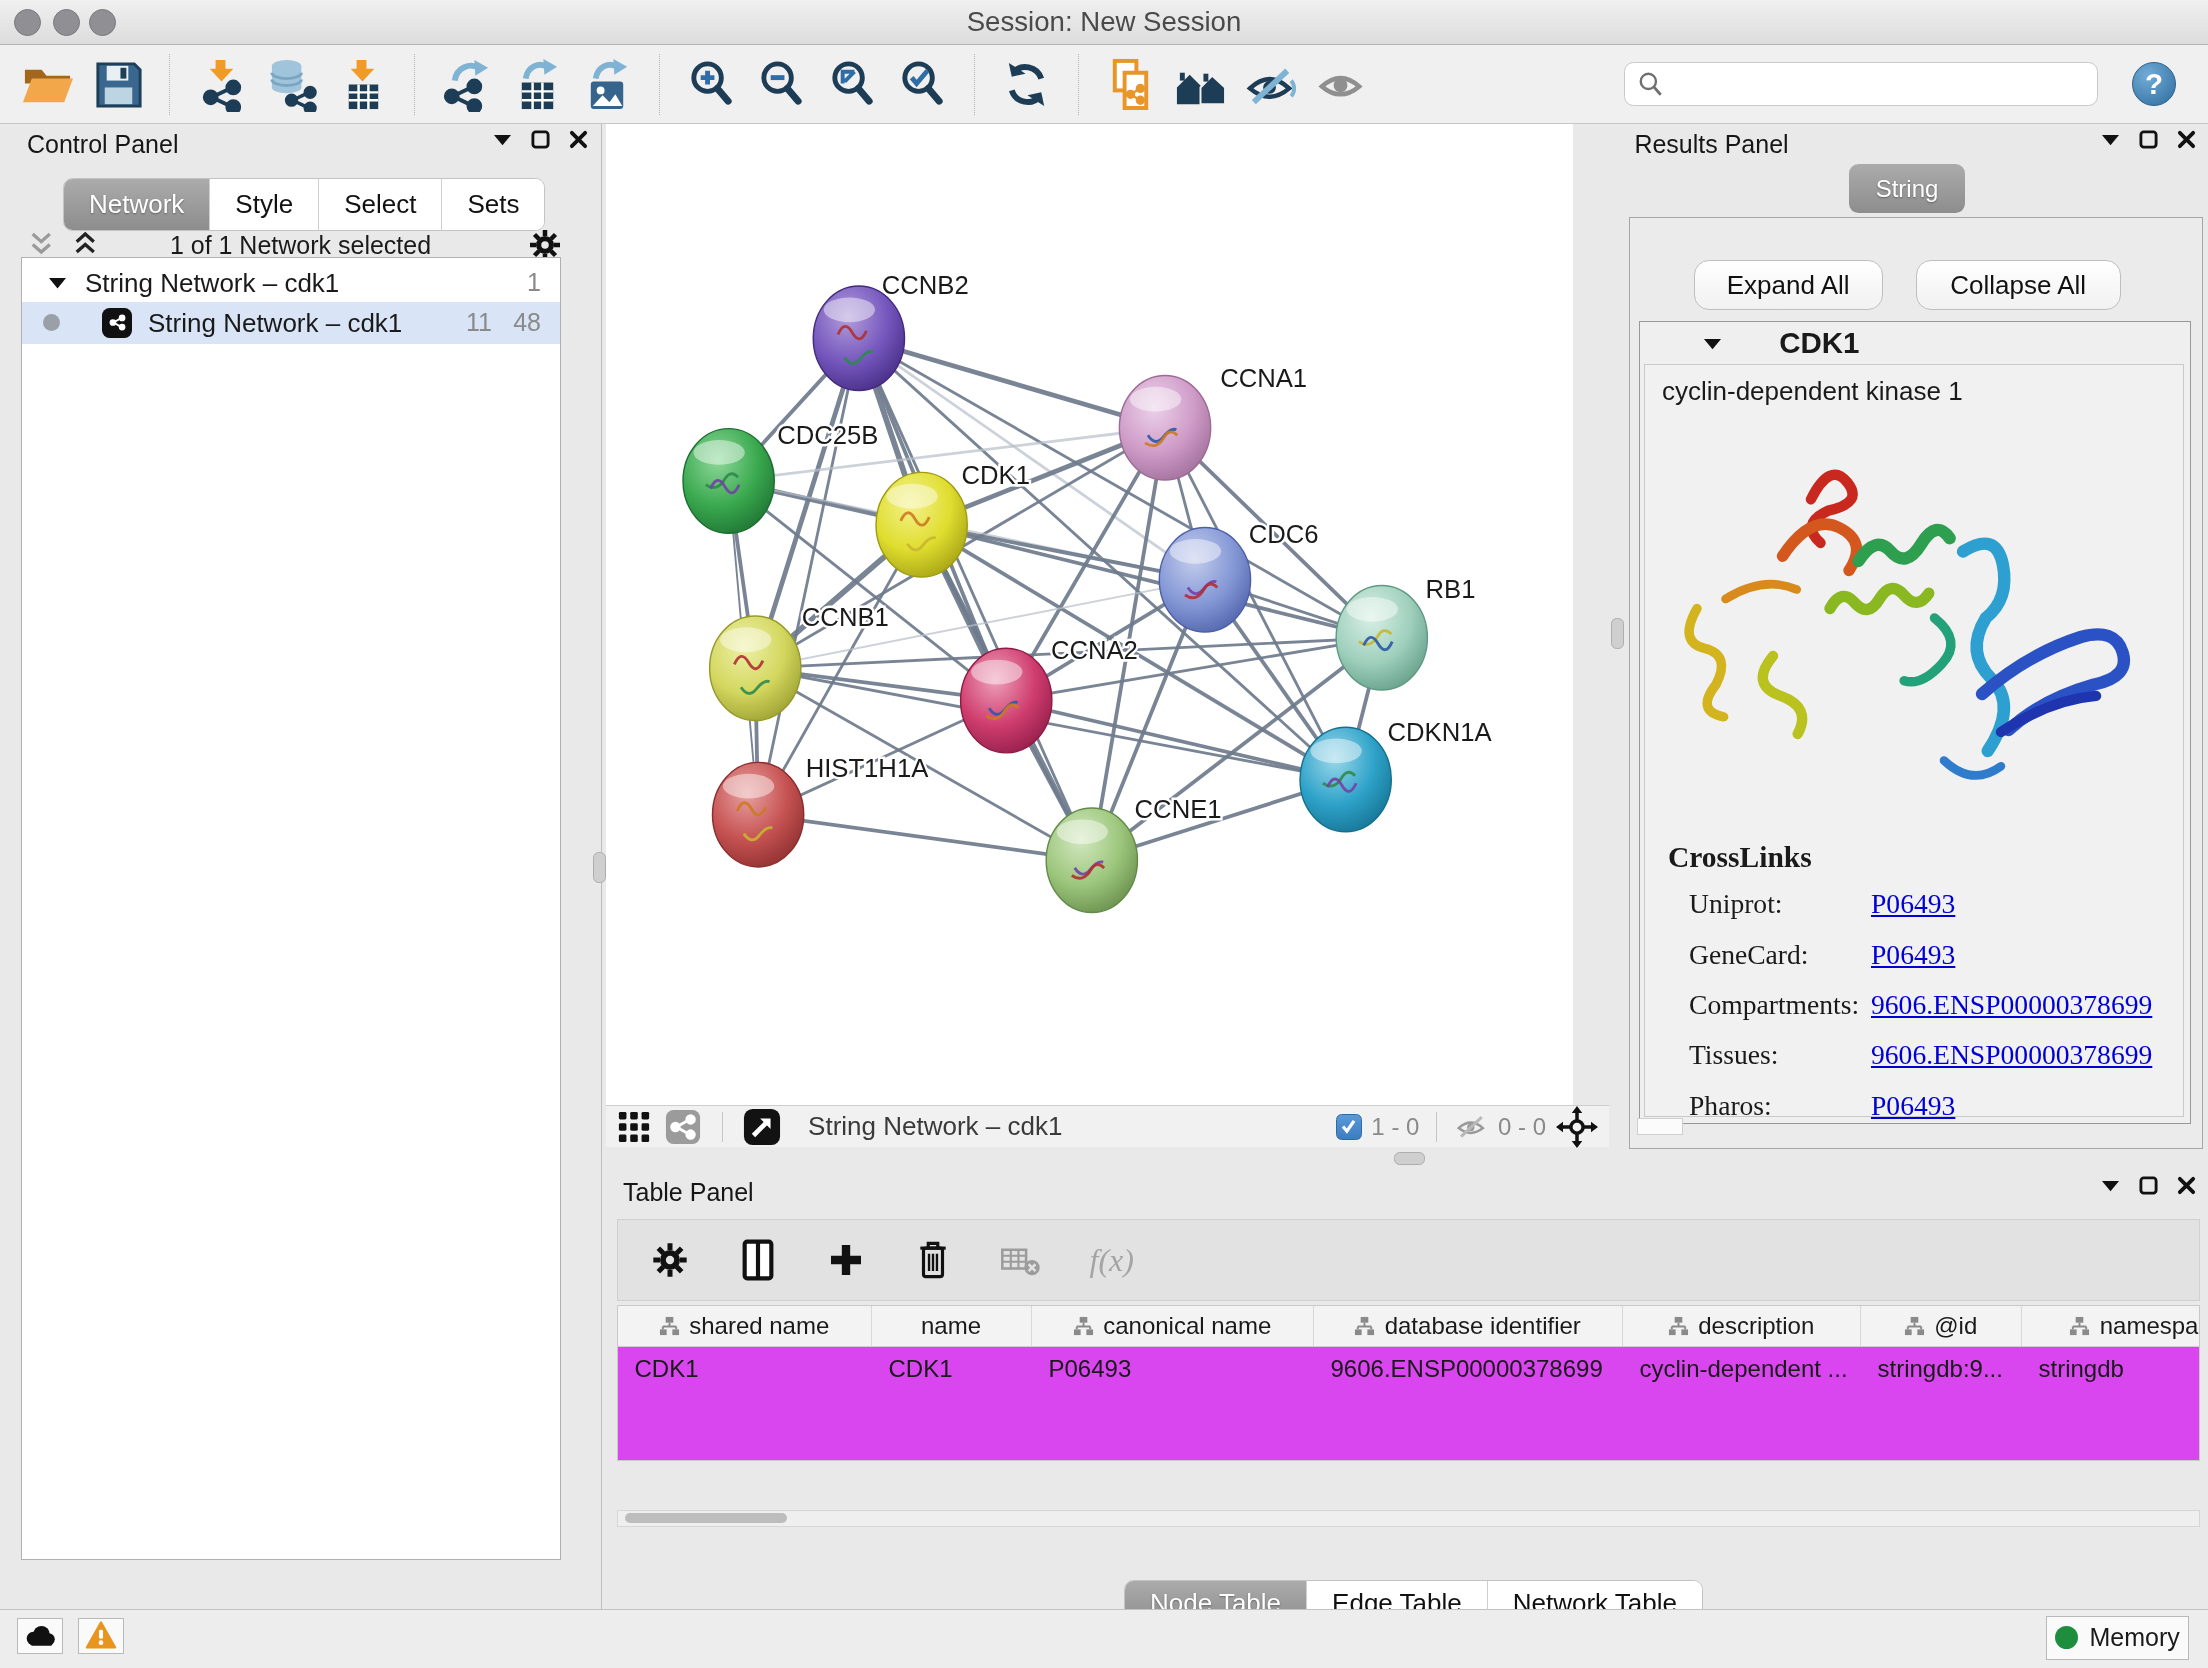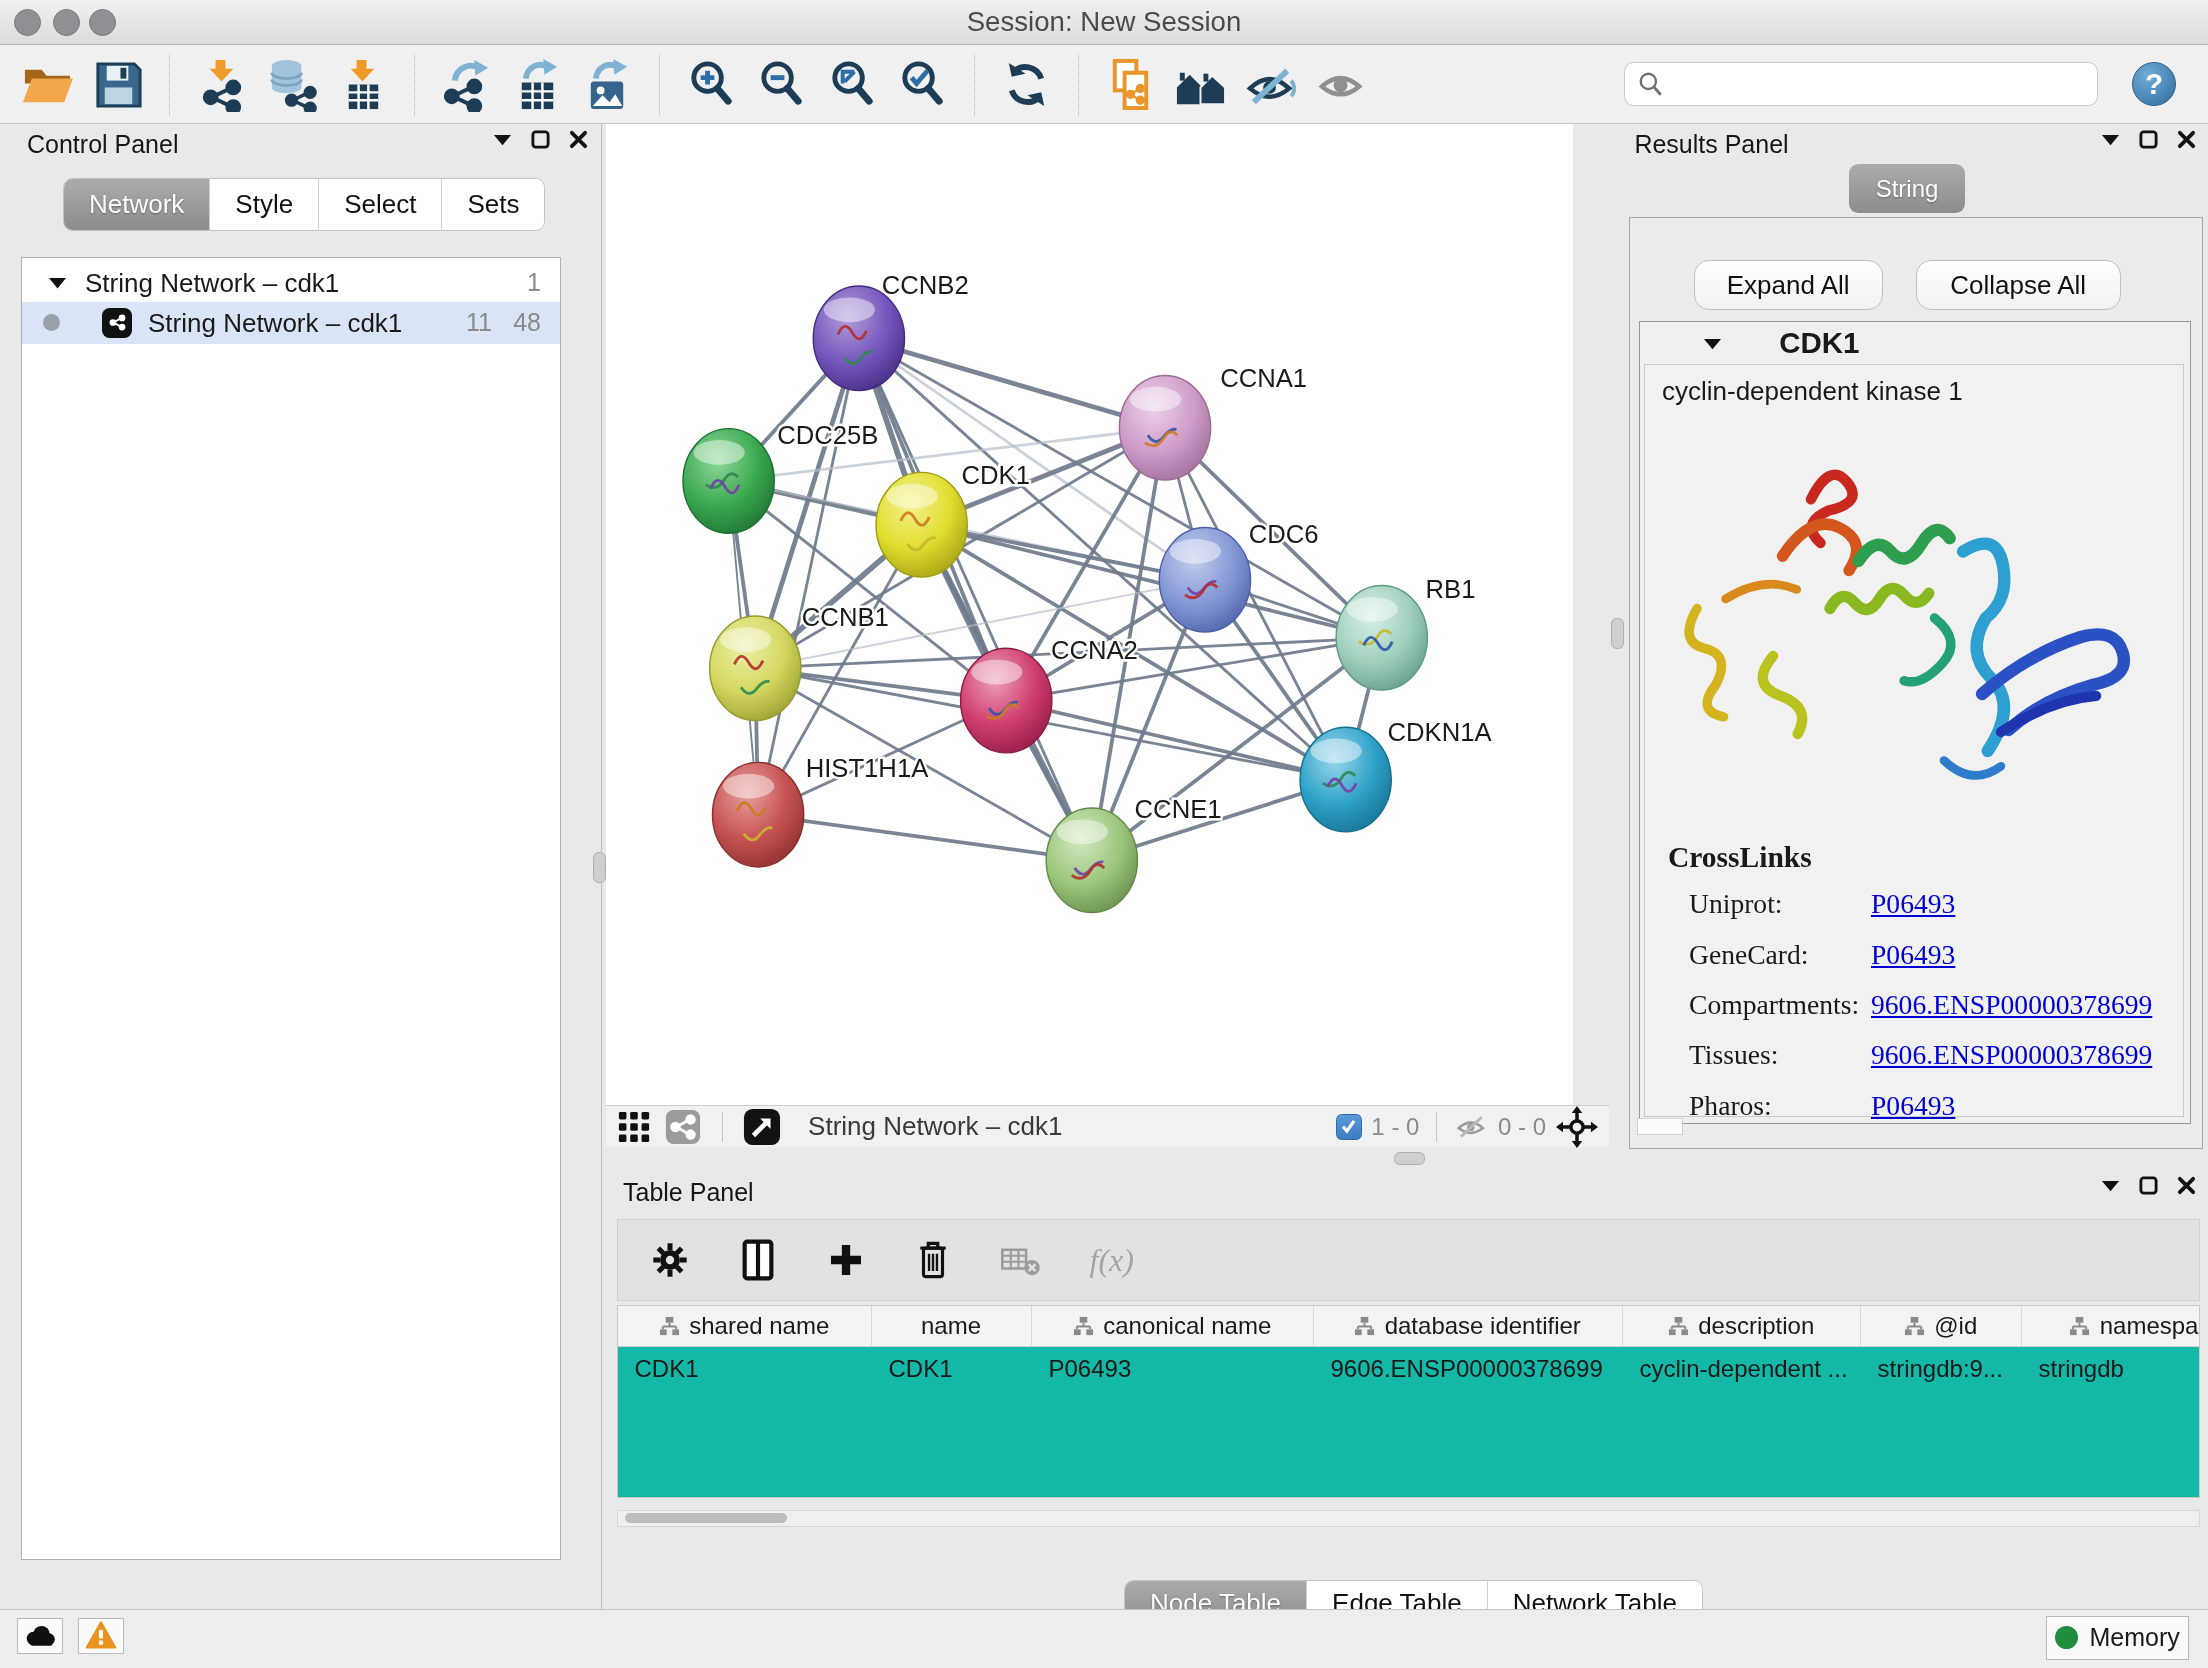--- a/index.html
+++ b/index.html
@@ -84,21 +84,21 @@
   .cl-row{position:absolute;left:0;width:100%;height:38px;font-size:27.6px;}
   .cl-row .cl-label{position:absolute;left:44px;}
   .cl-row .cl-link{position:absolute;left:226px;color:#0000d6;text-decoration:underline;white-space:nowrap;}
   .scroll-stub{position:absolute;left:7.6px;top:900px;width:44px;height:15px;background:#fbfbfb;border:1px solid #cfcfcf;}
   
   .table-panel{position:absolute;left:606px;top:1170px;width:1603px;height:439px;background:#e9e9e9;}
   .tp-title{position:absolute;left:17px;top:7.6px;}
   .tp-toolbar{position:absolute;left:10.5px;top:49px;width:1583px;height:82px;background:#e2e2e2;border:1px solid #d0d0d0;
               box-sizing:border-box;display:flex;align-items:center;gap:48px;padding-left:32px;}
   .fx{font-family:"Liberation Serif",serif;font-style:italic;font-size:32px;color:#a4a4a4;}
-  .tp-table{position:absolute;left:10.5px;top:135px;width:1583px;height:193px;background:#14b8a6;border:1px solid #c9c9c9;
+  .tp-table{position:absolute;left:10.5px;top:135px;width:1583px;height:156px;background:#d946ef;border:1px solid #c9c9c9;
             box-sizing:border-box;overflow:hidden;}
   .thead{display:flex;height:40px;background:#f3f3f3;border-bottom:1.9px solid #cfcfcf;width:1655px;}
   .th{display:flex;align-items:center;justify-content:center;gap:9.5px;font-size:24px;border-right:1px solid #d8d8d8;box-sizing:border-box;flex:0 0 auto;}
   .trow{display:flex;height:40px;width:1655px;}
   .td{font-size:24px;padding:7.6px 0 0 17px;box-sizing:border-box;white-space:nowrap;overflow:hidden;flex:0 0 auto;}
   .c0{width:254px}.c1{width:160px}.c2{width:282px}.c3{width:309px}.c4{width:238px}.c5{width:161px}.c6{width:251px}
   .tp-scroll{position:absolute;left:10.5px;top:340px;width:1583px;height:17px;background:#efefef;border:1px solid #d6d6d6;box-sizing:border-box;}
   .tp-thumb{position:absolute;left:7.6px;top:1.9px;width:162px;height:10.5px;background:#bdbdbd;border-radius:5.7px;}
   .tp-tabs{position:absolute;left:518px;top:398px;height:44px;}
   .tp-tabs .tab{height:44px;font-size:26px;}
@@ -302,20 +302,40 @@
         </svg>
       <svg width="19" height="19" viewBox="0 0 20 20">
           <path d="M3 3l14 14M17 3 3 17" stroke="#111" stroke-width="4" stroke-linecap="round"></path>
         </svg>
     </div>
     <div class="cp-tabs tabbar">
       <div class="tab active">Network</div>
       <div class="tab">Style</div>
       <div class="tab">Select</div>
       <div class="tab">Sets</div>
+    </div>
+    <div class="cp-status">
+      <div class="cp-chevrons">
+        <svg width="28.5" height="27" viewBox="0 0 30 28">
+            <path d="M6 3l9 8 9-8M6 14l9 8 9-8" fill="none" stroke="#9a9a9a" stroke-width="3.5"></path>
+          </svg>
+        <svg width="28.5" height="27" viewBox="0 0 30 28">
+            <path d="M6 11l9-8 9 8M6 22l9-8 9 8" fill="none" stroke="#222" stroke-width="3.5"></path>
+          </svg>
+      </div>
+      <div class="statustext">1 of 1 Network selected</div>
+      <div class="cp-gear">
+        <svg width="36" height="36" viewBox="0 0 48 48">
+            <g stroke="#111" stroke-width="6">
+              <path d="M24 4v8M24 36v8M4 24h8M36 24h8M10 10l6 6M32 32l6 6M38 10l-6 6M16 32l-6 6"></path>
+            </g>
+            <circle cx="24" cy="24" r="12" fill="#111"></circle>
+            <circle cx="24" cy="24" r="5" fill="#e9e9e9"></circle>
+          </svg>
+      </div>
     </div>
     <div class="cp-tree">
       <div class="tree-row1">
         <svg class="tree-tri" width="17" height="12.4" viewBox="0 0 18 13">
             <polygon points="0,1 18,1 9,12" fill="#111"></polygon>
           </svg>
         <span class="lbl">String Network – cdk1</span>
         <span class="cnt">1</span>
       </div>
       <div class="tree-row2">

